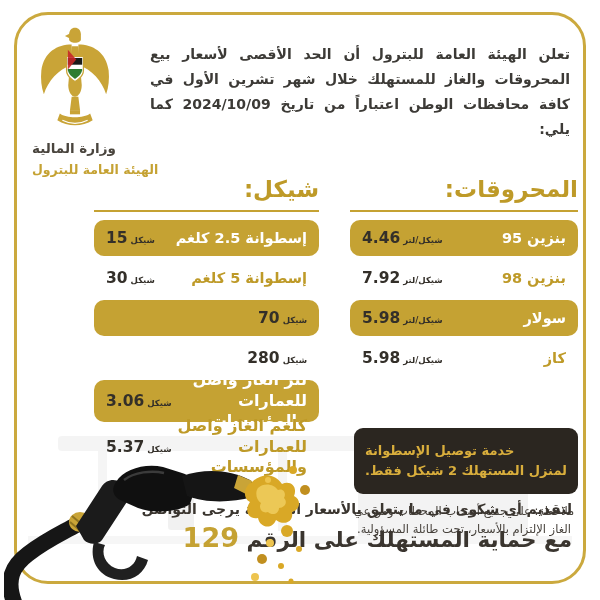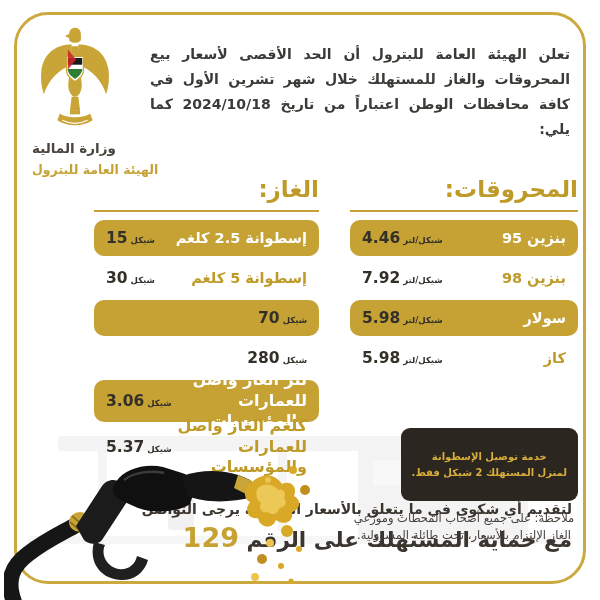--- a/index.html
+++ b/index.html
@@ -40,22 +40,22 @@
   .row .lbl{color:var(--gold-deep);font-weight:bold;font-size:14.5px;white-space:nowrap}
   .row.highlight .lbl{color:#fff}
   .row.two-line{height:42px}
   .row.two-line .lbl{font-size:16px;line-height:1.3;white-space:normal;max-width:140px}
   .val{direction:ltr;display:flex;align-items:baseline;gap:3px;color:#332F29}
   .val b{font-size:15.5px}
   .val small{font-size:8.5px;font-weight:bold}
 
   
   .badge{margin-top:52px;width:max-content;background:var(--badge-bg);
-    color:var(--badge-gold);border-radius:9px;padding:21px 11px;font-size:10px;
-    font-weight:bold;text-align:center;line-height:1.55}
+    color:var(--badge-gold);border-radius:9px;padding:13px 11px;font-size:13px;
+    font-weight:bold;text-align:left;line-height:1.55}
   .note{margin-top:9px;font-size:11.5px;font-weight:normal;color:#46413B;
     text-align:center;line-height:1.5}
 
   
   .footer{position:absolute;right:28px;top:501px;direction:rtl;text-align:right;z-index:2}
   .footer .l1{font-size:14px;font-weight:bold;color:#3A352F}
   .footer .l2{font-size:21.5px;font-weight:bold;color:#3A352F;margin-top:5px}
   .footer .phone{color:var(--gold);font-size:27px}
 
   .nozzle{position:absolute;left:4px;top:430px;z-index:5}
@@ -96,21 +96,21 @@
       <rect x="41.5" y="38" width="17" height="8" fill="#1B1B1B"></rect>
       <path d="M41.5,53c1.5,6 8.5,10 8.5,10s7-4 8.5-10v-2h-17z" fill="#2E7D32"></path>
       <path d="M41.5,38l10,13l-10,13z" fill="#C62828" opacity="0.9" transform="translate(0,-6) scale(1,0.9)"></path>
       <path d="M35,112c10,5 20,5 30,0" stroke="#FFFFFF" stroke-width="1.2" fill="none"></path>
     </svg>
     <div class="ministry">وزارة المالية</div>
     <div class="authority">الهيئة العامة للبترول</div>
   </div>
 
   <div class="headtext">
-    <p>تعلن الهيئة العامة للبترول أن الحد الأقصى لأسعار بيع المحروقات والغاز للمستهلك خلال شهر تشرين الأول في كافة محافظات الوطن اعتباراً من تاريخ 2024/10/18 كما يلي:</p>
+    <p>تعلن الهيئة العامة للبترول أن الحد الأقصى لأسعار بيع المحروقات والغاز للمستهلك خلال شهر تشرين الأول في كافة محافظات الوطن اعتباراً من تاريخ 2024/10/09 كما يلي:</p>
   </div>
 
   <section class="col fuels">
     <h2>المحروقات:</h2>
     <div>
 
         <div class="row highlight">
           <span class="lbl">بنزين 95</span>
           <span class="val">
             <b>4.46</b>
@@ -143,21 +143,21 @@
         </div>
       </div>
     <div class="badge">
       <div>خدمة توصيل الإسطوانة</div>
       <div>لمنزل المستهلك 2 شيكل فقط.</div>
     </div>
     <p class="note">ملاحظة: على جميع أصحاب المحطات وموزعي الغاز الإلتزام بالأسعار، تحت طائلة المسؤولية.</p>
   </section>
 
   <section class="col gas">
-    <h2>الغاز:</h2>
+    <h2>شيكل:</h2>
     <div>
 
         <div class="row highlight">
           <span class="lbl">إسطوانة 2.5 كلغم</span>
           <span class="val">
             <b>15</b>
             <small>شيكل</small>
           </span>
         </div>
 

